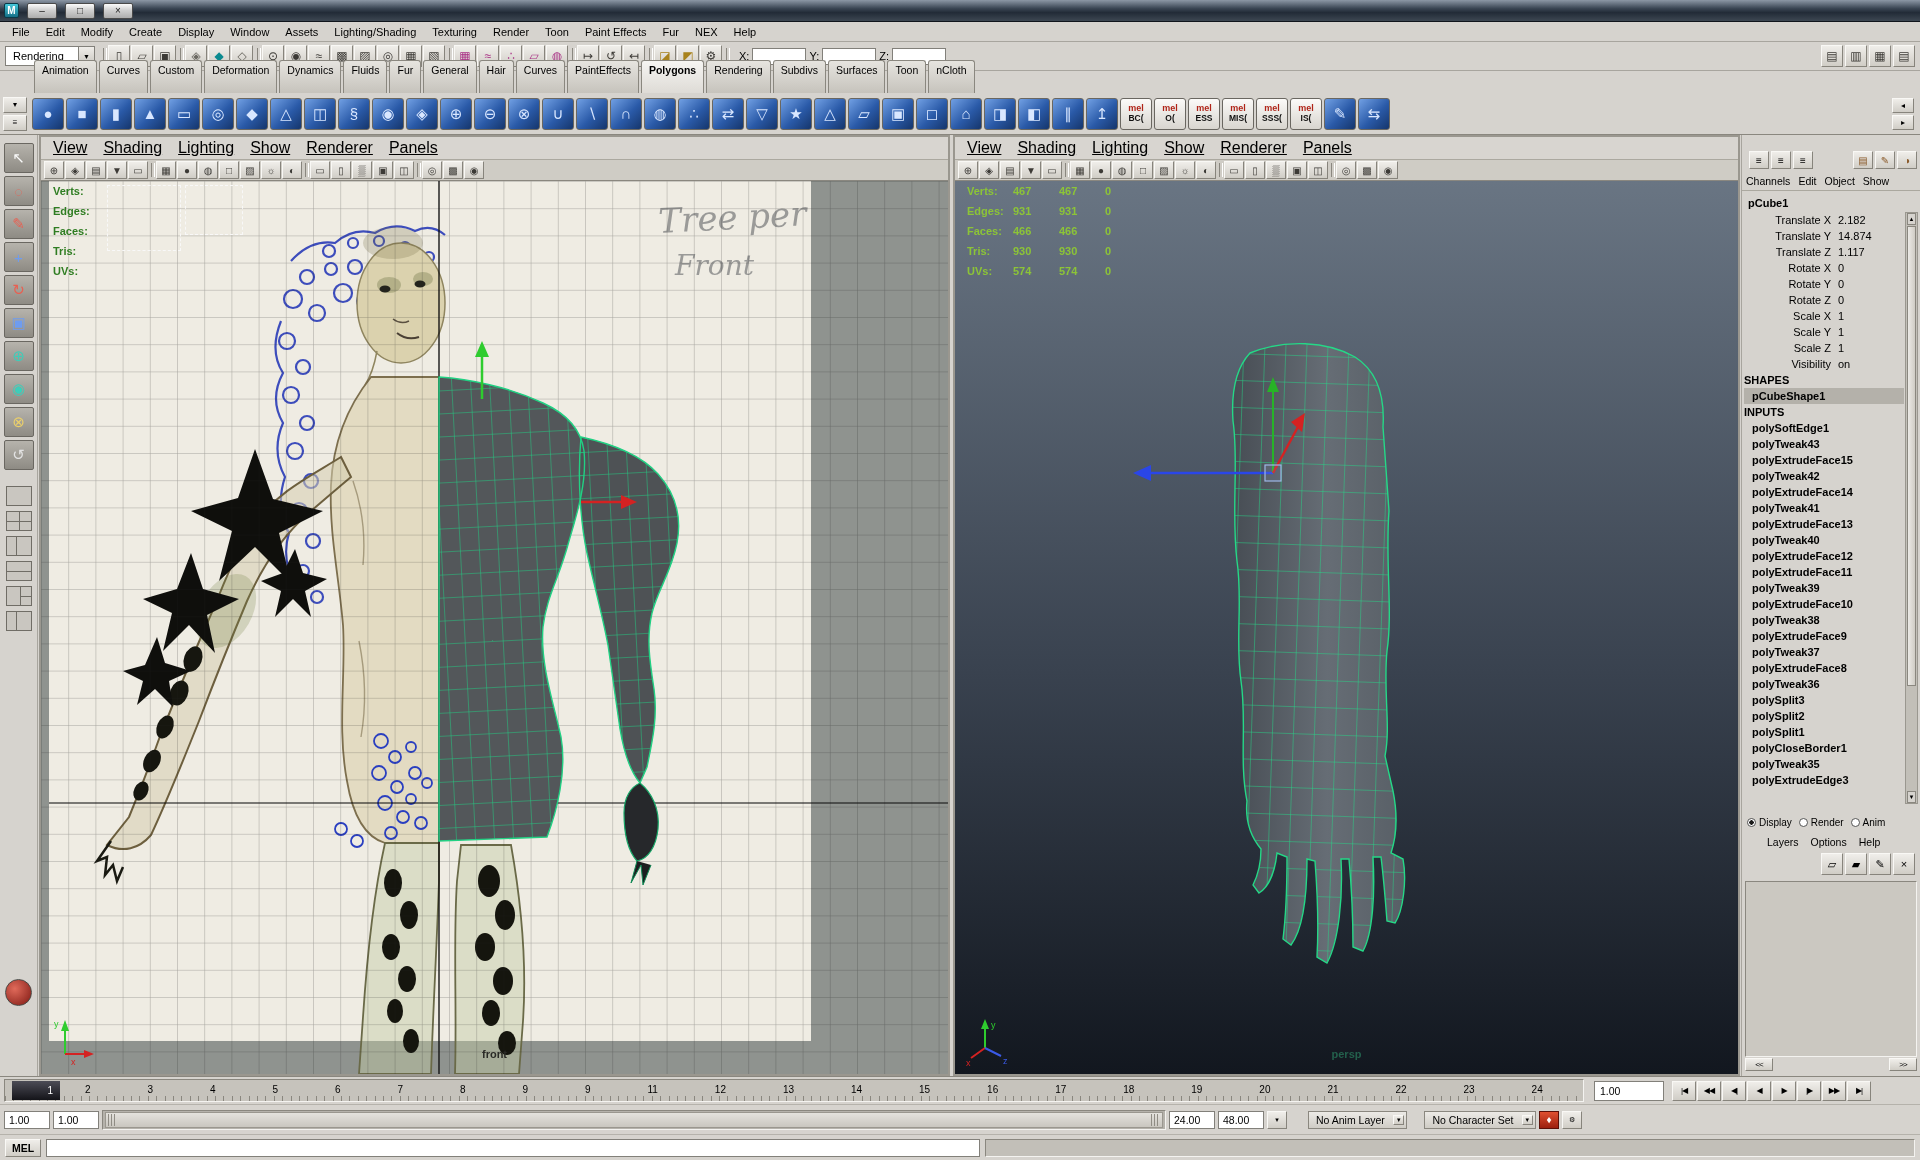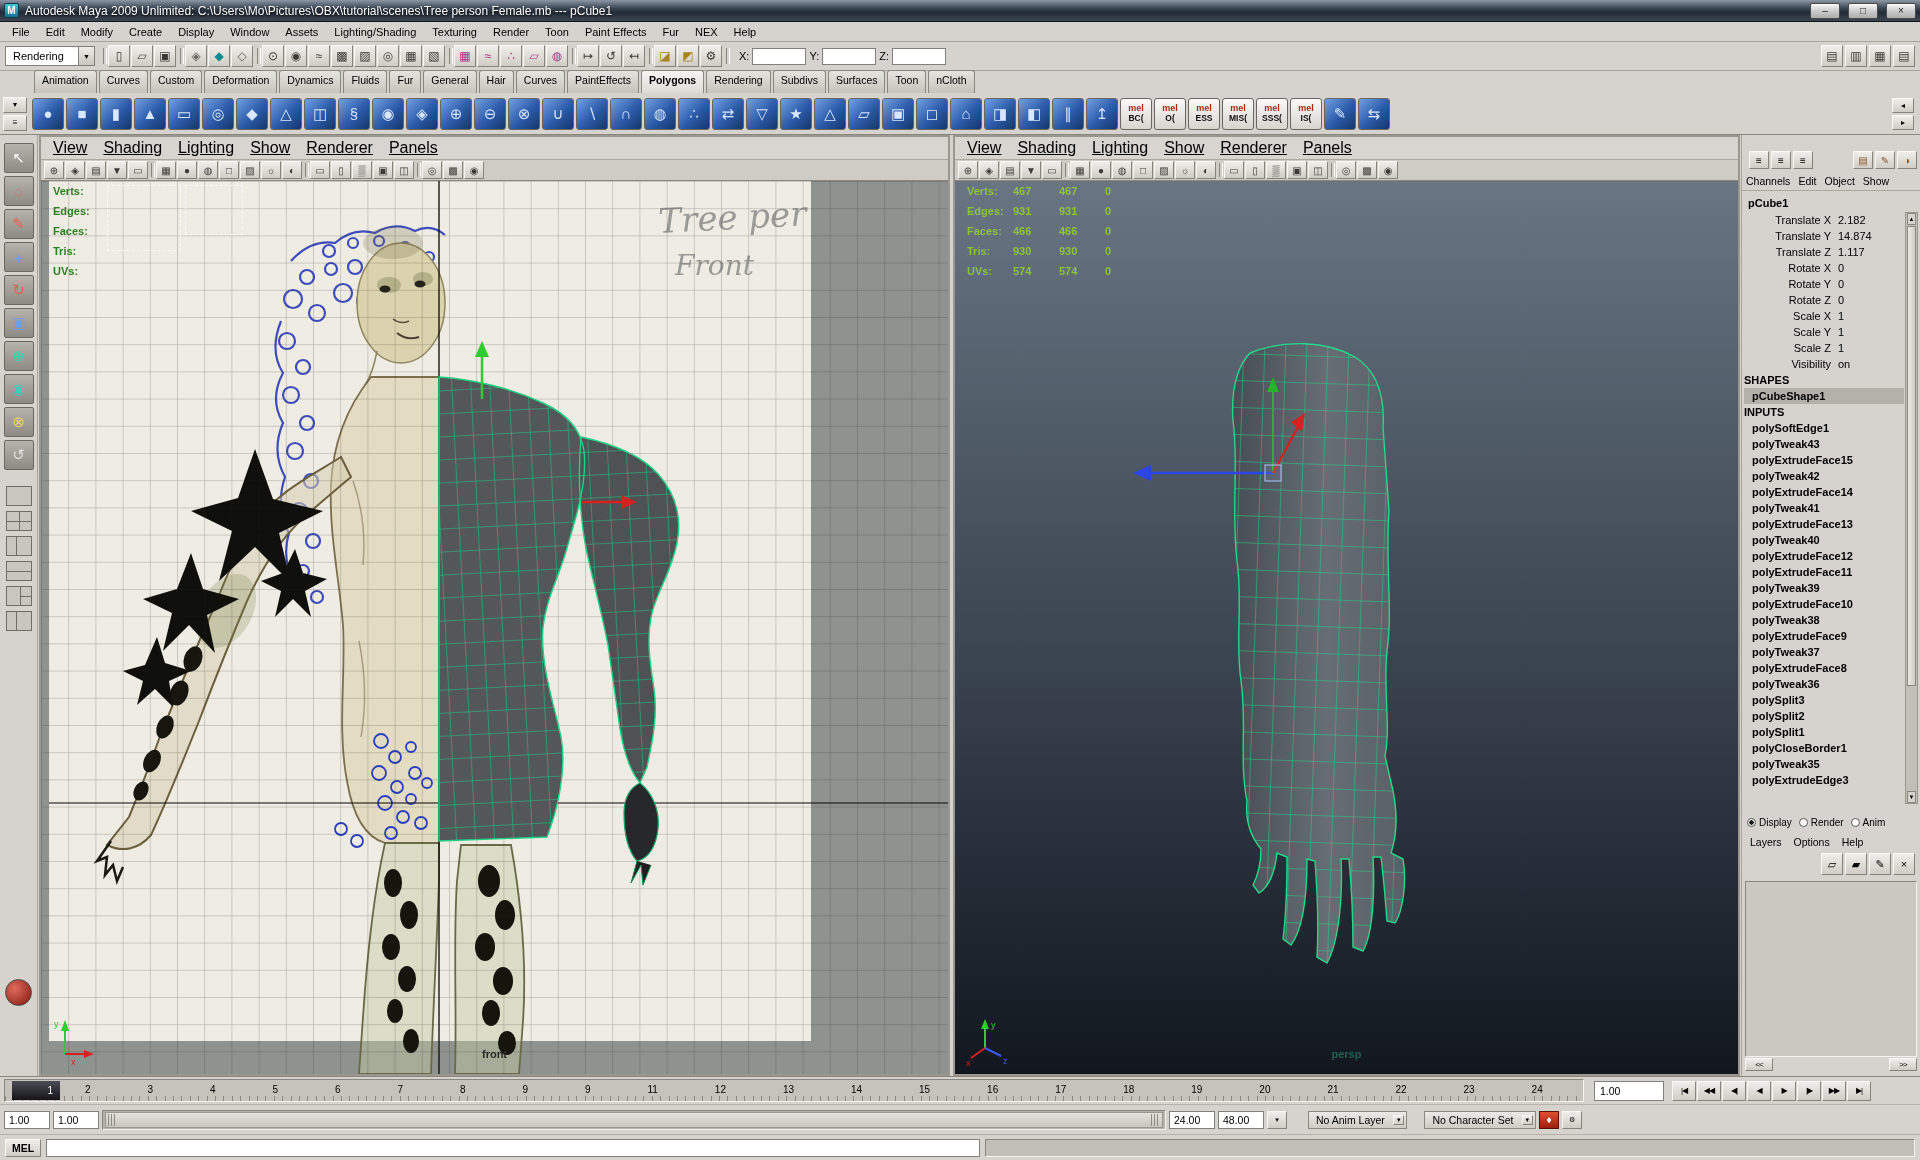--- a/index.html
+++ b/index.html
@@ -25,21 +25,21 @@
 .sl-icon.sep{width:7px;height:22px;background:none;border:none;position:relative;}
 .sl-icon.sep::before{content:"";position:absolute;left:3px;top:3px;bottom:3px;width:2px;border-left:1px solid #8a877f;border-right:1px solid #fff;}
 .c-teal{color:#0b8a8f;} .c-dim{color:#6a6861;} .c-mag{color:#a92f85;} .c-gold{color:#a8821c;}
 .c-blue{color:#2a56c6;} .c-red{color:#a8342a;} .c-brown{color:#8a5a2a;}
 .xyz{display:flex;align-items:center;gap:3px;margin-left:8px;font-size:11px;}
 .xyz .fld{width:54px;height:17px;background:#fff;border:1px solid #82807a;}
 .sl-right{margin-left:auto;display:flex;gap:2px;}
 
 
 .shelftabs{position:absolute;left:0;top:71px;width:1920px;height:22px;background:#d6d3ce;display:flex;align-items:flex-end;padding-left:34px;}
-.shelf-tab{height:23px;padding:3px 7px 0;margin-right:2px;font-size:10.5px;background:linear-gradient(#e6e4df,#c6c3bc);border:1px solid #8a877f;border-bottom:none;border-radius:3px 3px 0 0;}
+.shelf-tab{height:33px;padding:3px 7px 0;margin-right:2px;font-size:10.5px;background:linear-gradient(#e6e4df,#c6c3bc);border:1px solid #8a877f;border-bottom:none;border-radius:3px 3px 0 0;}
 .shelf-tab.active{background:linear-gradient(#f6f5f2,#dedbd6);font-weight:bold;}
 .shelf{position:absolute;left:0;top:93px;width:1920px;height:42px;background:#d6d3ce;border-bottom:1px solid #8a877f;display:flex;align-items:center;padding-left:3px;overflow:hidden;}
 .shelf-mini{display:flex;flex-direction:column;gap:2px;margin-right:5px;}
 .shelf-mini .btn3d{width:24px;height:16px;font-size:8px;}
 .shelf-icons{display:flex;align-items:center;}
 .shelf-icon{width:32px;height:32px;margin-right:2px;border-radius:3px;border:1px solid #6a6761;background:linear-gradient(135deg,#71a0e4,#2a5aa8 55%,#16366c);color:#d9e7ff;display:flex;flex-direction:column;align-items:center;justify-content:center;font-size:15px;line-height:1.05;flex:0 0 auto;}
 .shelf-icon .sub{display:none;}
 .shelf-icon.mel{background:linear-gradient(#fbfaf8,#d8d5cf);color:#b02418;font-size:9px;font-weight:bold;}
 .shelf-icon.mel .sub{display:block;color:#111;font-size:8.5px;font-weight:bold;}
 .shelf-right{margin-left:auto;margin-right:6px;display:flex;flex-direction:column;gap:2px;}
@@ -99,21 +99,21 @@
 .cb-shape{height:16px;line-height:16px;padding-left:8px;background:#b4b1aa;font-weight:bold;}
 .cb-input{height:16px;line-height:16px;padding-left:8px;font-weight:bold;}
 .cb-scroll{position:absolute;right:0;top:17px;width:13px;height:592px;background:#c2bfb8;border:1px solid #9a978f;}
 .cb-scroll .thumb{position:absolute;left:1px;right:1px;top:13px;height:460px;background:linear-gradient(90deg,#eceae6,#cfccc5);border:1px solid #8a877f;}
 .cb-scroll .arr{position:absolute;left:1px;right:1px;height:12px;font-size:6px;display:flex;align-items:center;justify-content:center;background:#d6d3ce;border:1px solid #8a877f;}
 .arr.up{top:0;} .arr.dn{bottom:0;}
 .cb-radios{position:absolute;top:678px;left:5px;right:2px;height:18px;display:flex;gap:7px;align-items:center;font-size:10px;}
 .cb-radios label{display:flex;align-items:center;}
 .radio{width:9px;height:9px;border-radius:50%;border:1px solid #555;background:#fff;display:inline-block;margin-right:3px;}
 .radio.on{background:radial-gradient(#1a1a1a 42%,#fff 48%);}
-.cb-layermenus{position:absolute;top:698px;left:2px;height:18px;display:flex;}
+.cb-layermenus{position:absolute;top:698px;left:19px;height:18px;display:flex;}
 .cb-layermenu{padding:3px 6px 0;font-size:10.5px;}
 .cb-layertools{position:absolute;top:718px;right:5px;height:24px;display:flex;gap:2px;}
 .lt-icon{width:22px;height:22px;font-size:11px;}
 .cb-layerlist{position:absolute;top:746px;left:3px;right:3px;height:176px;background:#cbc8c1;border:1px solid;border-color:#8a877f #f4f3f0 #f4f3f0 #8a877f;}
 .cb-bottom{position:absolute;bottom:5px;left:3px;right:3px;display:flex;justify-content:space-between;}
 .cb-bottom .btn3d{width:28px;height:13px;font-size:8px;letter-spacing:-1px;}
 
 
 .timeslider{position:absolute;left:0;top:1076px;width:1920px;height:28px;background:#d6d3ce;border-top:1px solid #8a877f;display:flex;align-items:center;padding:2px 4px;}
 .ts-strip{position:relative;width:1580px;height:23px;background:#c6c3bc;border:1px solid;border-color:#8a877f #f4f3f0 #f4f3f0 #8a877f;display:flex;align-items:center;justify-content:space-between;padding:0 40px 3px 80px;font-size:10px;flex:0 0 auto;}
@@ -138,21 +138,20 @@
 .cl-input{width:934px;height:18px;background:#fff;border:1px solid #82807a;font:inherit;}
 .cl-output{flex:1;height:18px;background:#c2bfb8;border:1px solid;border-color:#8a877f #f4f3f0 #f4f3f0 #8a877f;}
 </style>
 </head>
 <body>
 
 <div id="root">
 
   <div class="titlebar">
     <span class="maya-badge">M</span>
-    <span class="title-text">Autodesk Maya 2009 Unlimited: C:\Users\Mo\Pictures\OBX\tutorial\scenes\Tree person Female.mb --- pCube1</span>
     <span class="win-btn">–</span>
     <span class="win-btn">□</span>
     <span class="win-btn">×</span>
   </div>
 
   <div class="menubar">
 
   <span class="menu-item">File</span>
       <span class="menu-item">Edit</span>
       <span class="menu-item">Modify</span>

